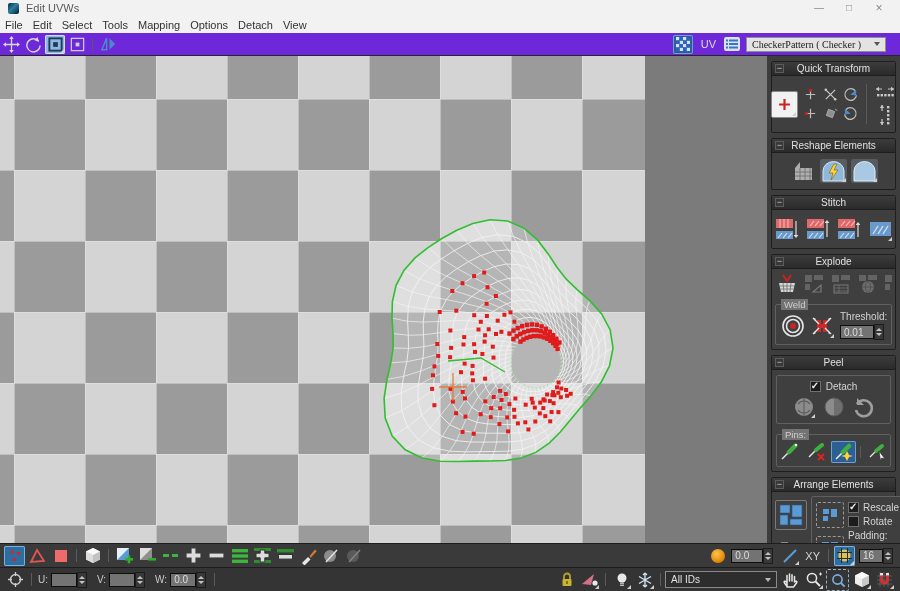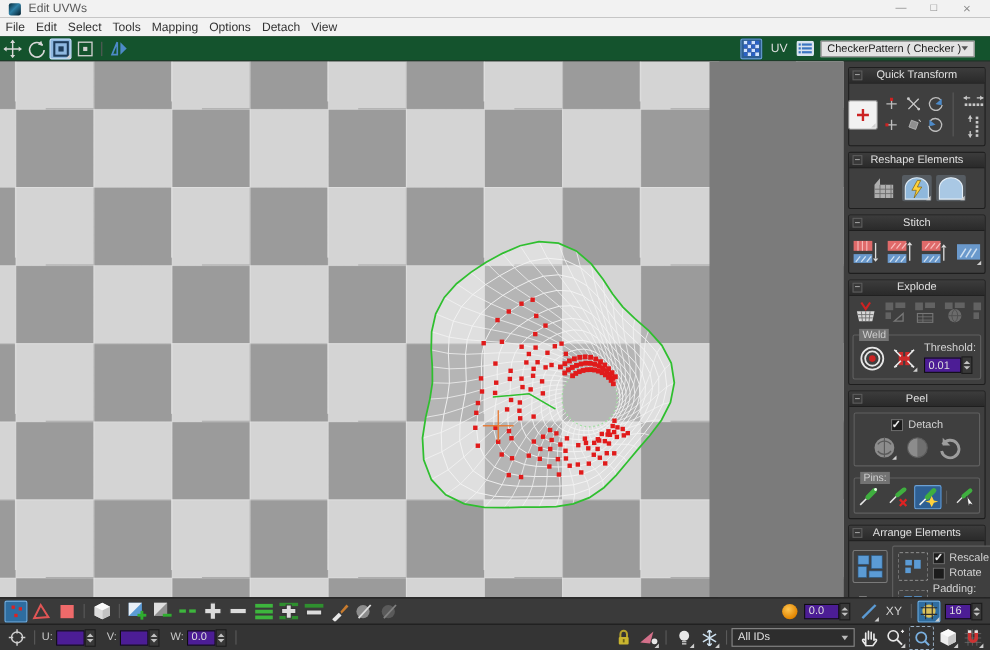--- a/index.html
+++ b/index.html
@@ -10,30 +10,30 @@
             display:flex;align-items:center;font-size:11px;color:#5a5a5a;}
   .logo{width:11px;height:11px;margin:0 7px 0 8px;border-radius:2px;
         background:linear-gradient(135deg,#0e3d52 10%,#2d7fa5 45%,#0a2e40 90%);}
   .wctl{position:absolute;right:6px;top:0;height:16px;display:flex;align-items:center;color:#8a8a8a;}
   .wbtn{width:30px;text-align:center;font-size:10px;line-height:16px;}
   
   .menubar{position:absolute;top:16px;left:0;width:900px;height:17px;background:#f2f2f2;
            display:flex;align-items:center;font-size:11px;color:#333;}
   .mitem{padding:0 5px;}
   
-  .tbar{position:absolute;top:33px;left:0;width:900px;height:23px;background:#14532d;
+  .tbar{position:absolute;top:33px;left:0;width:900px;height:23px;background:#6d28d9;
         display:flex;align-items:center;box-sizing:border-box;border-bottom:1px solid #262626;}
   .ibtn{width:20px;height:19px;display:flex;align-items:center;justify-content:center;
         margin:0 1px;border-radius:2px;position:relative;flex:none;}
   .ibtn.active{background:#8fb8e0;box-shadow:inset 0 0 0 1px #c9def2;}
   .ibtn.activedark{background:#2e5f93;box-shadow:inset 0 0 0 1px #6ba0d4;}
   .sepv{width:1px;height:13px;background:#5a5a5a;margin:0 4px;flex:none;}
   .uvlab{color:#ddd;font-size:11px;margin:0 5px;}
   .combo{height:15px;background:#e3e3e3;border:1px solid #8f8f8f;color:#1a1a1a;font-size:10px;
-         display:flex;align-items:center;padding:0 5px;box-sizing:border-box;}
+         display:flex;align-items:center;padding:0 5px;box-sizing:border-box;font-family:Liberation Serif, serif;}
   .chev{margin-left:auto;width:0;height:0;border-left:3px solid transparent;
         border-right:3px solid transparent;border-top:4px solid #555;}
   .chevl{width:0;height:0;border-left:3px solid transparent;border-right:3px solid transparent;
          border-top:4px solid #bbb;margin-left:auto;}
   
   .vp{position:absolute;top:56px;left:0;width:767px;height:487px;overflow:hidden;
       background-color:#9b9b9b;
       background-image:
         repeating-linear-gradient(to right, rgba(235,235,235,.45) 0 1px, transparent 1px 71px),
         repeating-linear-gradient(to bottom, rgba(235,235,235,.45) 0 1px, transparent 1px 71px),
@@ -49,21 +49,21 @@
   .sech{height:13px;background:linear-gradient(#3c3c3c,#2a2a2a);border-bottom:1px solid #1e1e1e;
         color:#e0e0e0;font-size:10px;line-height:13px;text-align:center;position:relative;}
   .min{position:absolute;left:3px;top:2px;width:9px;height:9px;box-sizing:border-box;
        border:1px solid #5c5c5c;background:#383838;color:#ccc;font-size:9px;line-height:6px;text-align:center;}
   .secb{padding:3px 2px;display:flex;align-items:center;justify-content:center;gap:2px;}
   .gbox{border:1px solid #606060;border-radius:2px;position:relative;background:#3f3f3f;}
   .glab{position:absolute;top:-6px;left:5px;background:#737373;padding:0 3px;font-size:9.5px;color:#cfcfcf;}
   .pbtn{display:flex;align-items:center;justify-content:center;border-radius:2px;flex:none;}
   .pbtn.active{background:#2e5f93;box-shadow:inset 0 0 0 1px #6ba0d4;}
   .lbl{font-size:10px;color:#d3d3d3;}
-  .fld{background:#4c1d95;border:1px solid #0e0e0e;color:#ddd;font-size:10px;height:14px;
+  .fld{background:#737373;border:1px solid #0e0e0e;color:#ddd;font-size:10px;height:14px;
        box-sizing:border-box;padding:0 3px;font-family:"Liberation Sans",sans-serif;}
   .spin{display:inline-flex;flex-direction:column;justify-content:center;align-items:center;gap:2px;
         width:10px;height:16px;background:#383838;border:1px solid #1c1c1c;box-sizing:border-box;flex:none;}
   .up{width:0;height:0;border-left:3px solid transparent;border-right:3px solid transparent;border-bottom:3px solid #c3c3c3;}
   .dn{width:0;height:0;border-left:3px solid transparent;border-right:3px solid transparent;border-top:3px solid #c3c3c3;}
   .cb{width:11px;height:11px;background:#1c1c1c;border:1px solid #707070;box-sizing:border-box;
       position:relative;flex:none;}
   .cb.on::after{content:"✓";position:absolute;left:0px;top:-2px;color:#f0f0f0;font-size:10px;font-weight:bold;}
   
   .btbar{position:absolute;top:543px;left:0;width:900px;height:24px;background:#3a3a3a;

